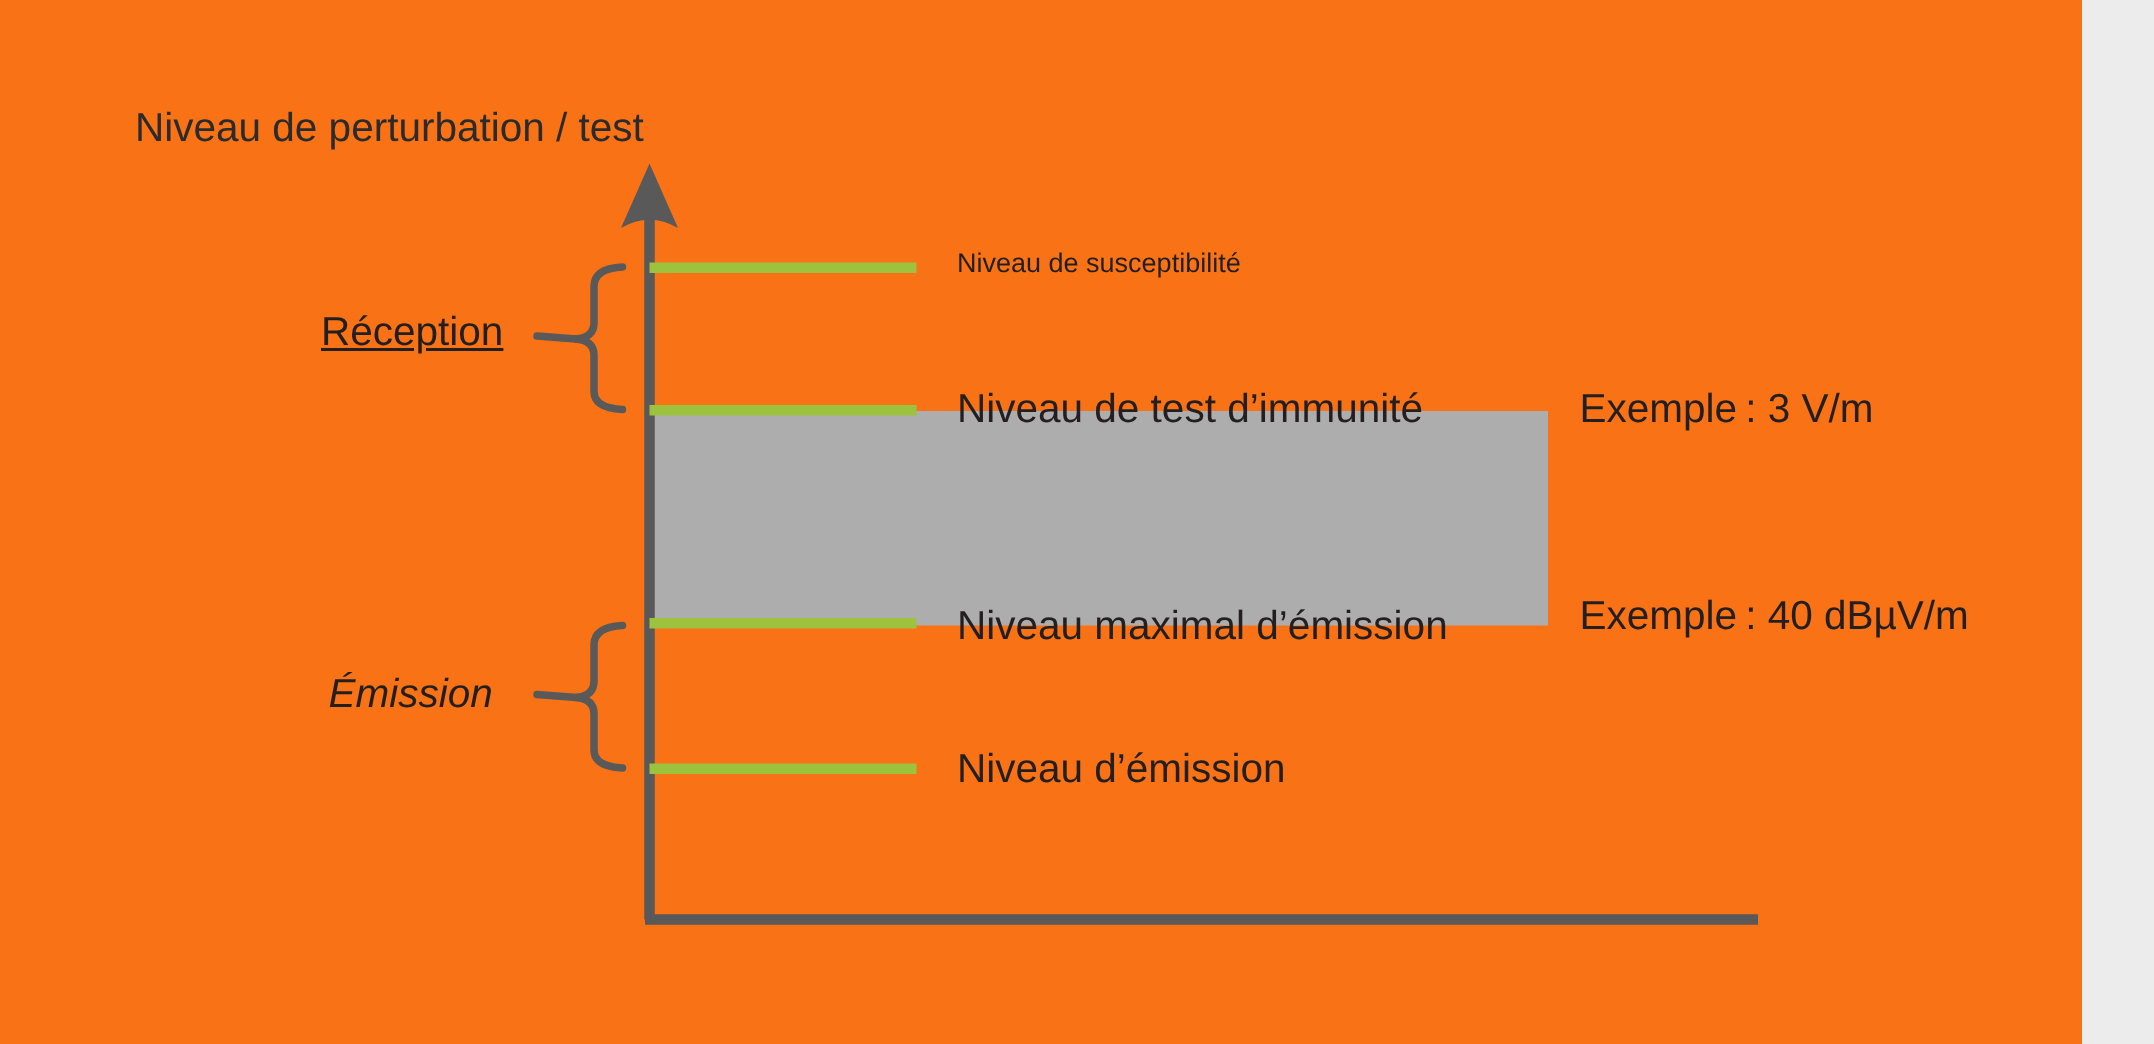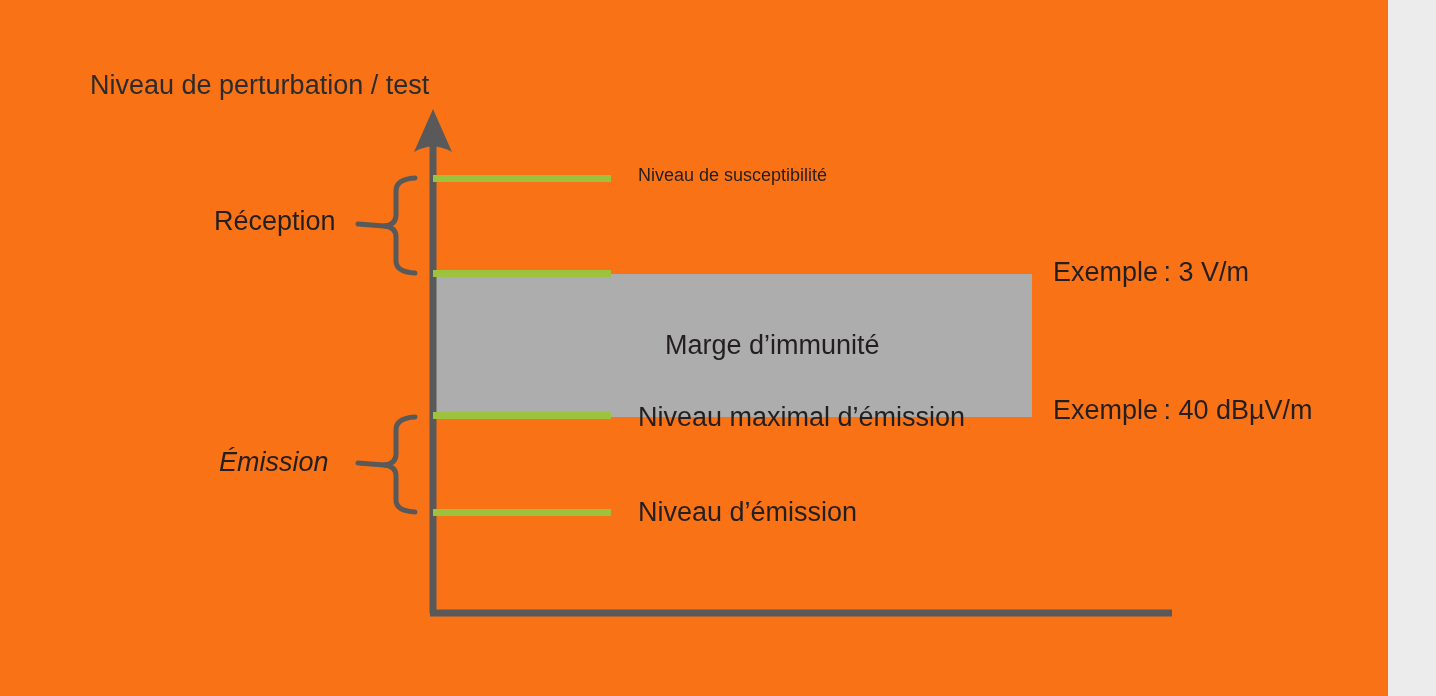--- a/index.html
+++ b/index.html
@@ -54,20 +54,21 @@
   }
   #label-emission {
     left: 638px;
     top: 499px;
     font-size: 27px;
   }
   #label-reception {
     left: 214px;
     top: 208px;
     font-size: 27px;
+    text-decoration: underline;
   }
   #label-emission-group {
     left: 219px;
     top: 449px;
     font-size: 27px;
     font-style: italic;
   }
   #example-immunite {
     left: 1053px;
     top: 259px;
@@ -131,21 +132,21 @@
   <div class="green-line" id="line-test-immunite"></div>
   <div class="green-line" id="line-max-emission"></div>
   <div class="green-line" id="line-emission"></div>
 
   <div class="txt" id="axis-title">Niveau de perturbation / test</div>
 
   <div class="txt" id="label-reception">Réception</div>
   <div class="txt" id="label-emission-group">Émission</div>
 
   <div class="txt" id="label-susceptibilite">Niveau de susceptibilité</div>
+  <div class="txt" id="label-test-immunite">Niveau de test d’immunité</div>
   <div class="txt" id="label-emission">Niveau d’émission</div>
   <div class="txt" id="label-max-emission">Niveau maximal d’émission</div>
 
-  <div class="txt" id="label-marge">Marge d’immunité</div>
 
   <div class="txt" id="example-immunite">Exemple : 3 V/m</div>
   <div class="txt" id="example-emission">Exemple : 40 dBµV/m</div>
 
 </div>
 
 </body></html>

